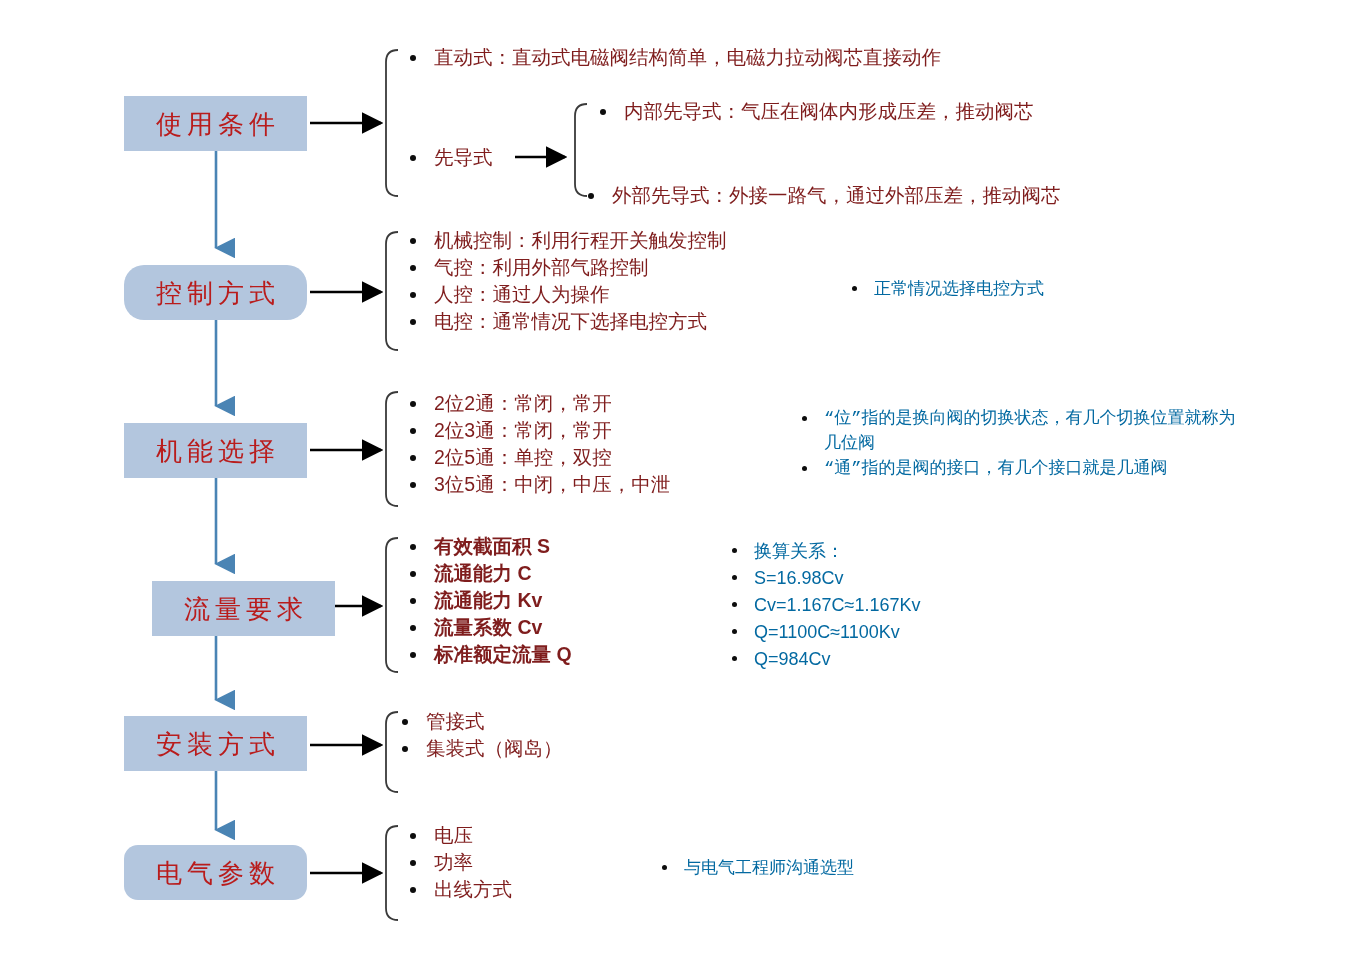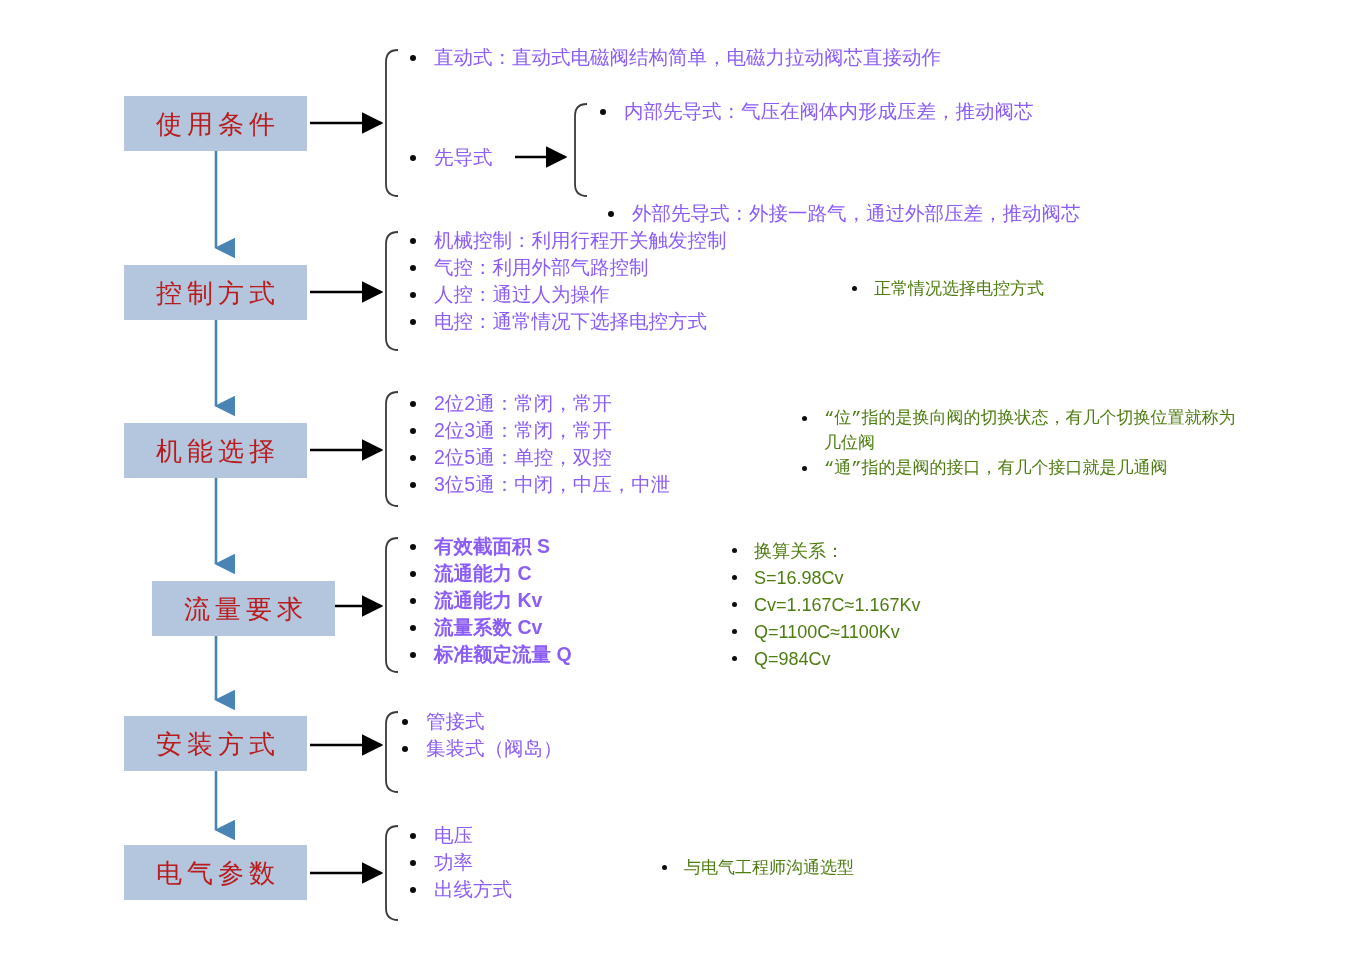--- a/index.html
+++ b/index.html
@@ -51,38 +51,38 @@
     margin: 0;
     padding: 0;
     list-style: none;
   }
   .blist li {
     position: relative;
     padding-left: 34px;
     font-size: 19.5px;
     line-height: 27px;
     white-space: nowrap;
-    color: #8b5cf6;
+    color: #7f1d1d;
   }
   .blist li::before {
     content: "";
     position: absolute;
     left: 10px;
     top: 11px;
     width: 6px;
     height: 6px;
     border-radius: 50%;
     background: #0d0d0d;
   }
 
   
   .notelist li {
     font-size: 17px;
     line-height: 25px;
-    color: #4d7c0f;
+    color: #0369a1;
   }
   .notelist li::before {
     left: 12px;
     top: 10px;
     width: 5px;
     height: 5px;
   }
   .notelist li.wrap {
     white-space: normal;
     width: 420px;
@@ -174,47 +174,47 @@
     </g>
 
     <g>
       <path d="M 398,826 q -12,0 -12,12 L 386,908 q 0,12 12,12" fill="none" stroke="#3a3a3a" stroke-width="1.8"></path>
     </g>
   </svg>
 
   <div class="stage-box" style="left:124px; top:96px;">
     <span class="stage-label">使用条件</span>
   </div>
-  <div class="stage-box" style="left:124px; top:265px;">
+  <div class="stage-box" style="left:124px; top:265px;border-radius:20px;">
     <span class="stage-label">控制方式</span>
   </div>
   <div class="stage-box" style="left:124px; top:423px;">
     <span class="stage-label">机能选择</span>
   </div>
   <div class="stage-box" style="left:124px; top:581px;margin-left:28px;">
     <span class="stage-label">流量要求</span>
   </div>
   <div class="stage-box" style="left:124px; top:716px;">
     <span class="stage-label">安装方式</span>
   </div>
-  <div class="stage-box" style="left:124px; top:845px;">
+  <div class="stage-box" style="left:124px; top:845px;border-radius:14px;">
     <span class="stage-label">电气参数</span>
   </div>
 
   <ul class="blist" style="left:400px; top:44px;">
     <li>直动式：直动式电磁阀结构简单，电磁力拉动阀芯直接动作</li>
   </ul>
   <ul class="blist" style="left:400px; top:144px;">
     <li>先导式</li>
   </ul>
 
   <ul class="blist" style="left:590px; top:98px;">
     <li>内部先导式：气压在阀体内形成压差，推动阀芯</li>
   </ul>
-  <ul class="blist" style="left:598px; top:182px;margin-top:18px;">
+  <ul class="blist" style="left:578px; top:182px;">
     <li>外部先导式：外接一路气，通过外部压差，推动阀芯</li>
   </ul>
 
   <ul class="blist" style="left:400px; top:227px;">
     <li>机械控制：利用行程开关触发控制</li>
     <li>气控：利用外部气路控制</li>
     <li>人控：通过人为操作</li>
     <li>电控：通常情况下选择电控方式</li>
   </ul>
   <ul class="blist notelist" style="left:840px; top:276px;">

